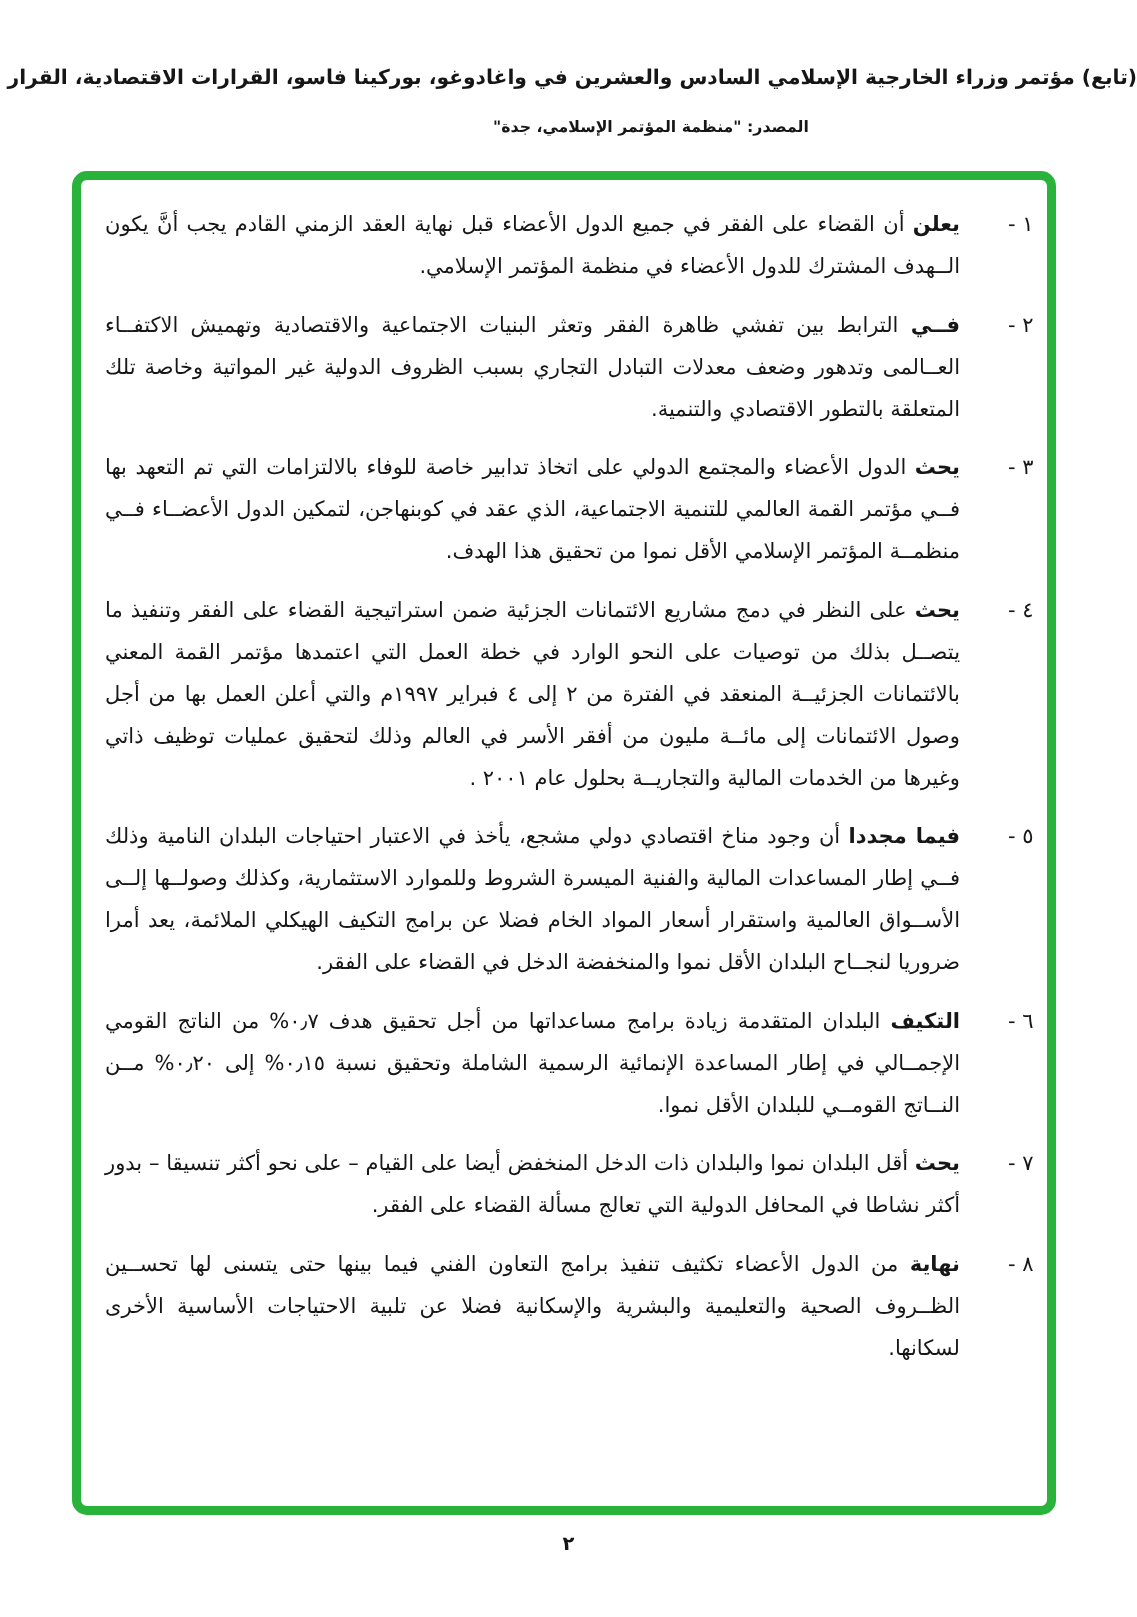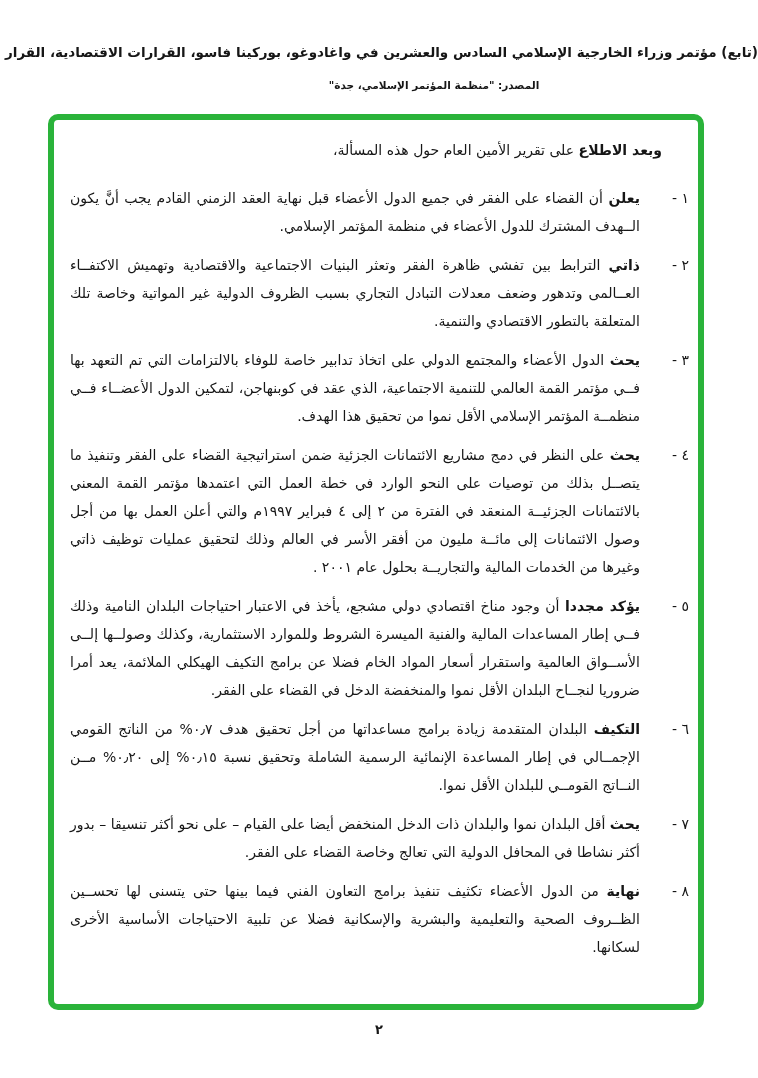--- a/index.html
+++ b/index.html
@@ -50,55 +50,54 @@
   }
 </style>
 </head>
 <body>
 
 <div class="hdr1">(تابع) مؤتمر وزراء الخارجية الإسلامي السادس والعشرين في واغادوغو، بوركينا فاسو، القرارات الاقتصادية، القرار الرقم ٢٦/٤-أق</div>
 <div class="hdr2">المصدر:  "منظمة المؤتمر الإسلامي، جدة"</div>
 
 <div class="box" style="border-color: rgb(42, 179, 58);">
 
-  <p class="preamble"><b>وبعد الاطلاع</b><span> على تقرير الأمين العام حول هذه المسألة،</span></p>
 
   <div class="item">
     <span class="num">١ -</span>
     <p><b>يعلن</b><span> أن القضاء على الفقر في جميع الدول الأعضاء قبل نهاية العقد الزمني القادم يجب أنَّ يكون الــهدف المشترك للدول الأعضاء في منظمة المؤتمر الإسلامي.</span></p>
   </div>
 
   <div class="item">
     <span class="num">٢ -</span>
-    <p><b>ذاتي</b><span> الترابط بين تفشي ظاهرة الفقر وتعثر البنيات الاجتماعية والاقتصادية وتهميش الاكتفــاء العــالمى وتدهور وضعف معدلات التبادل التجاري بسبب الظروف الدولية غير المواتية وخاصة تلك المتعلقة بالتطور الاقتصادي والتنمية.</span></p>
+    <p><b>فــي</b><span> الترابط بين تفشي ظاهرة الفقر وتعثر البنيات الاجتماعية والاقتصادية وتهميش الاكتفــاء العــالمى وتدهور وضعف معدلات التبادل التجاري بسبب الظروف الدولية غير المواتية وخاصة تلك المتعلقة بالتطور الاقتصادي والتنمية.</span></p>
   </div>
 
   <div class="item">
     <span class="num">٣ -</span>
     <p><b>يحث</b><span> الدول الأعضاء والمجتمع الدولي على اتخاذ تدابير خاصة للوفاء بالالتزامات التي تم التعهد بها فــي مؤتمر القمة العالمي للتنمية الاجتماعية، الذي عقد في كوبنهاجن، لتمكين الدول الأعضــاء فــي منظمــة المؤتمر الإسلامي الأقل نموا من تحقيق هذا الهدف.</span></p>
   </div>
 
   <div class="item">
     <span class="num">٤ -</span>
     <p><b>يحث</b><span> على النظر في دمج مشاريع الائتمانات الجزئية ضمن استراتيجية القضاء على الفقر وتنفيذ ما يتصــل بذلك من توصيات على النحو الوارد في خطة العمل التي اعتمدها مؤتمر القمة المعني بالائتمانات الجزئيــة المنعقد في الفترة من ٢ إلى ٤ فبراير ١٩٩٧م والتي أعلن العمل بها من أجل وصول الائتمانات إلى مائــة مليون من أفقر الأسر في العالم وذلك لتحقيق عمليات توظيف ذاتي وغيرها من الخدمات المالية والتجاريــة بحلول عام ٢٠٠١ .</span></p>
   </div>
 
   <div class="item">
     <span class="num">٥ -</span>
-    <p><b>يؤكد مجددا</b><span> أن وجود مناخ اقتصادي دولي مشجع، يأخذ في الاعتبار احتياجات البلدان النامية وذلك فــي إطار المساعدات المالية والفنية الميسرة الشروط وللموارد الاستثمارية، وكذلك وصولــها إلــى الأســواق العالمية واستقرار أسعار المواد الخام فضلا عن برامج التكيف الهيكلي الملائمة، يعد أمرا ضروريا لنجــاح البلدان الأقل نموا والمنخفضة الدخل في القضاء على الفقر.</span></p>
+    <p><b>فيما مجددا</b><span> أن وجود مناخ اقتصادي دولي مشجع، يأخذ في الاعتبار احتياجات البلدان النامية وذلك فــي إطار المساعدات المالية والفنية الميسرة الشروط وللموارد الاستثمارية، وكذلك وصولــها إلــى الأســواق العالمية واستقرار أسعار المواد الخام فضلا عن برامج التكيف الهيكلي الملائمة، يعد أمرا ضروريا لنجــاح البلدان الأقل نموا والمنخفضة الدخل في القضاء على الفقر.</span></p>
   </div>
 
   <div class="item">
     <span class="num">٦ -</span>
     <p><b>التكيف</b><span> البلدان المتقدمة زيادة برامج مساعداتها من أجل تحقيق هدف ٠٫٧% من الناتج القومي الإجمــالي في إطار المساعدة الإنمائية الرسمية الشاملة وتحقيق نسبة ٠٫١٥% إلى ٠٫٢٠% مــن النــاتج القومــي للبلدان الأقل نموا.</span></p>
   </div>
 
   <div class="item">
     <span class="num">٧ -</span>
-    <p><b>يحث</b><span> أقل البلدان نموا والبلدان ذات الدخل المنخفض أيضا على القيام – على نحو أكثر تنسيقا – بدور أكثر نشاطا في المحافل الدولية التي تعالج وخاصة القضاء على الفقر.</span></p>
+    <p><b>يحث</b><span> أقل البلدان نموا والبلدان ذات الدخل المنخفض أيضا على القيام – على نحو أكثر تنسيقا – بدور أكثر نشاطا في المحافل الدولية التي تعالج مسألة القضاء على الفقر.</span></p>
   </div>
 
   <div class="item">
     <span class="num">٨ -</span>
     <p><b>نهاية</b><span> من الدول الأعضاء تكثيف تنفيذ برامج التعاون الفني فيما بينها حتى يتسنى لها تحســين الظــروف الصحية والتعليمية والبشرية والإسكانية فضلا عن تلبية الاحتياجات الأساسية الأخرى لسكانها.</span></p>
   </div>
 
 </div>
 
 <div class="pageno">٢</div>

